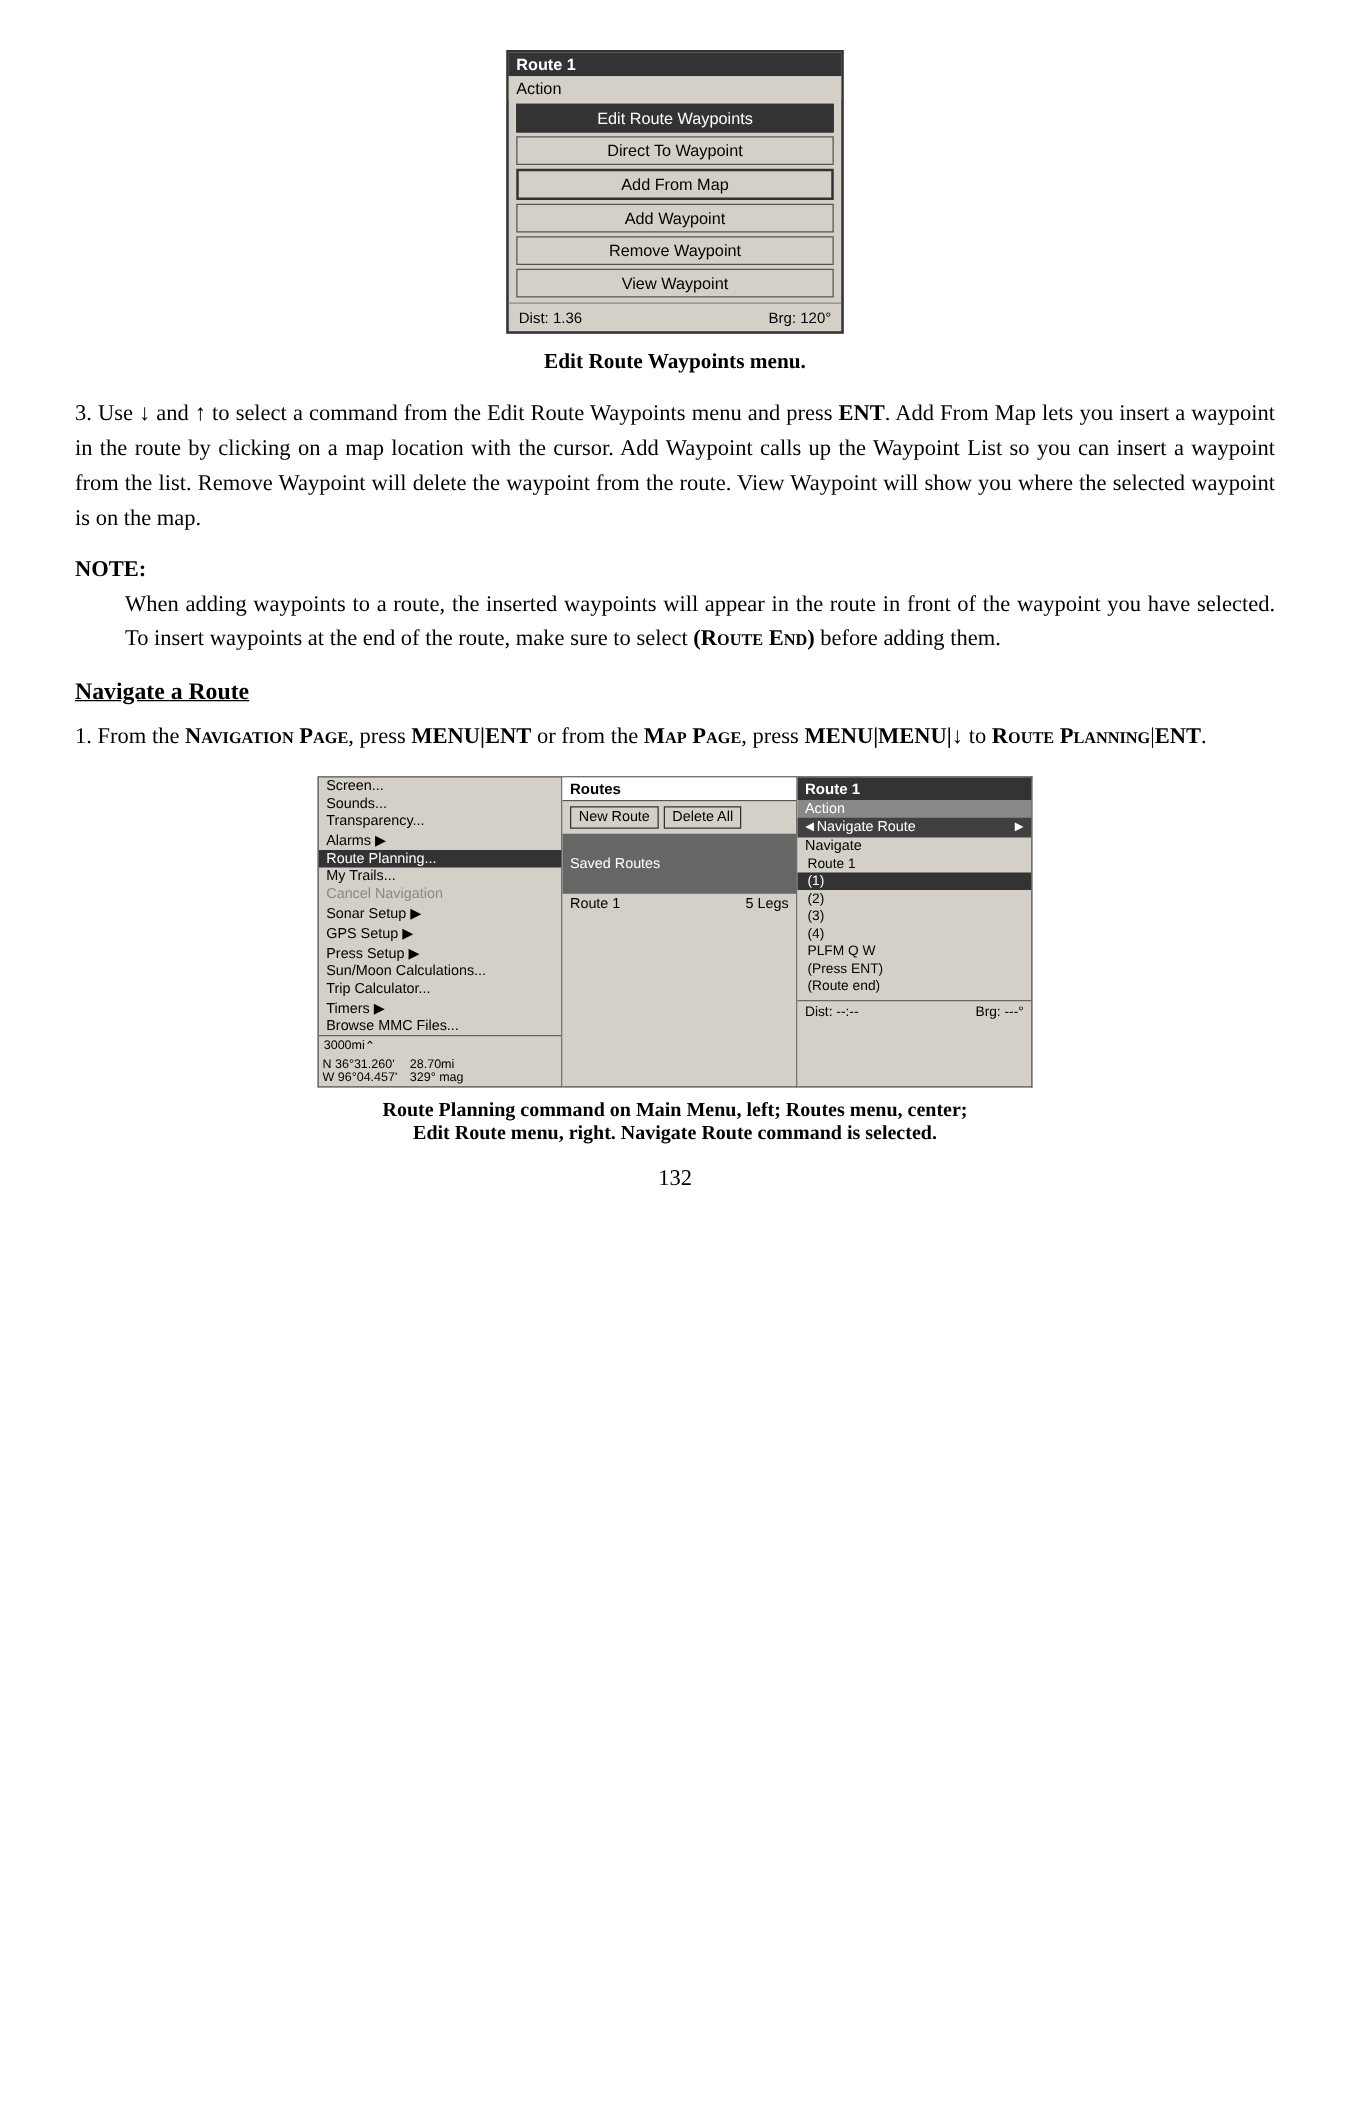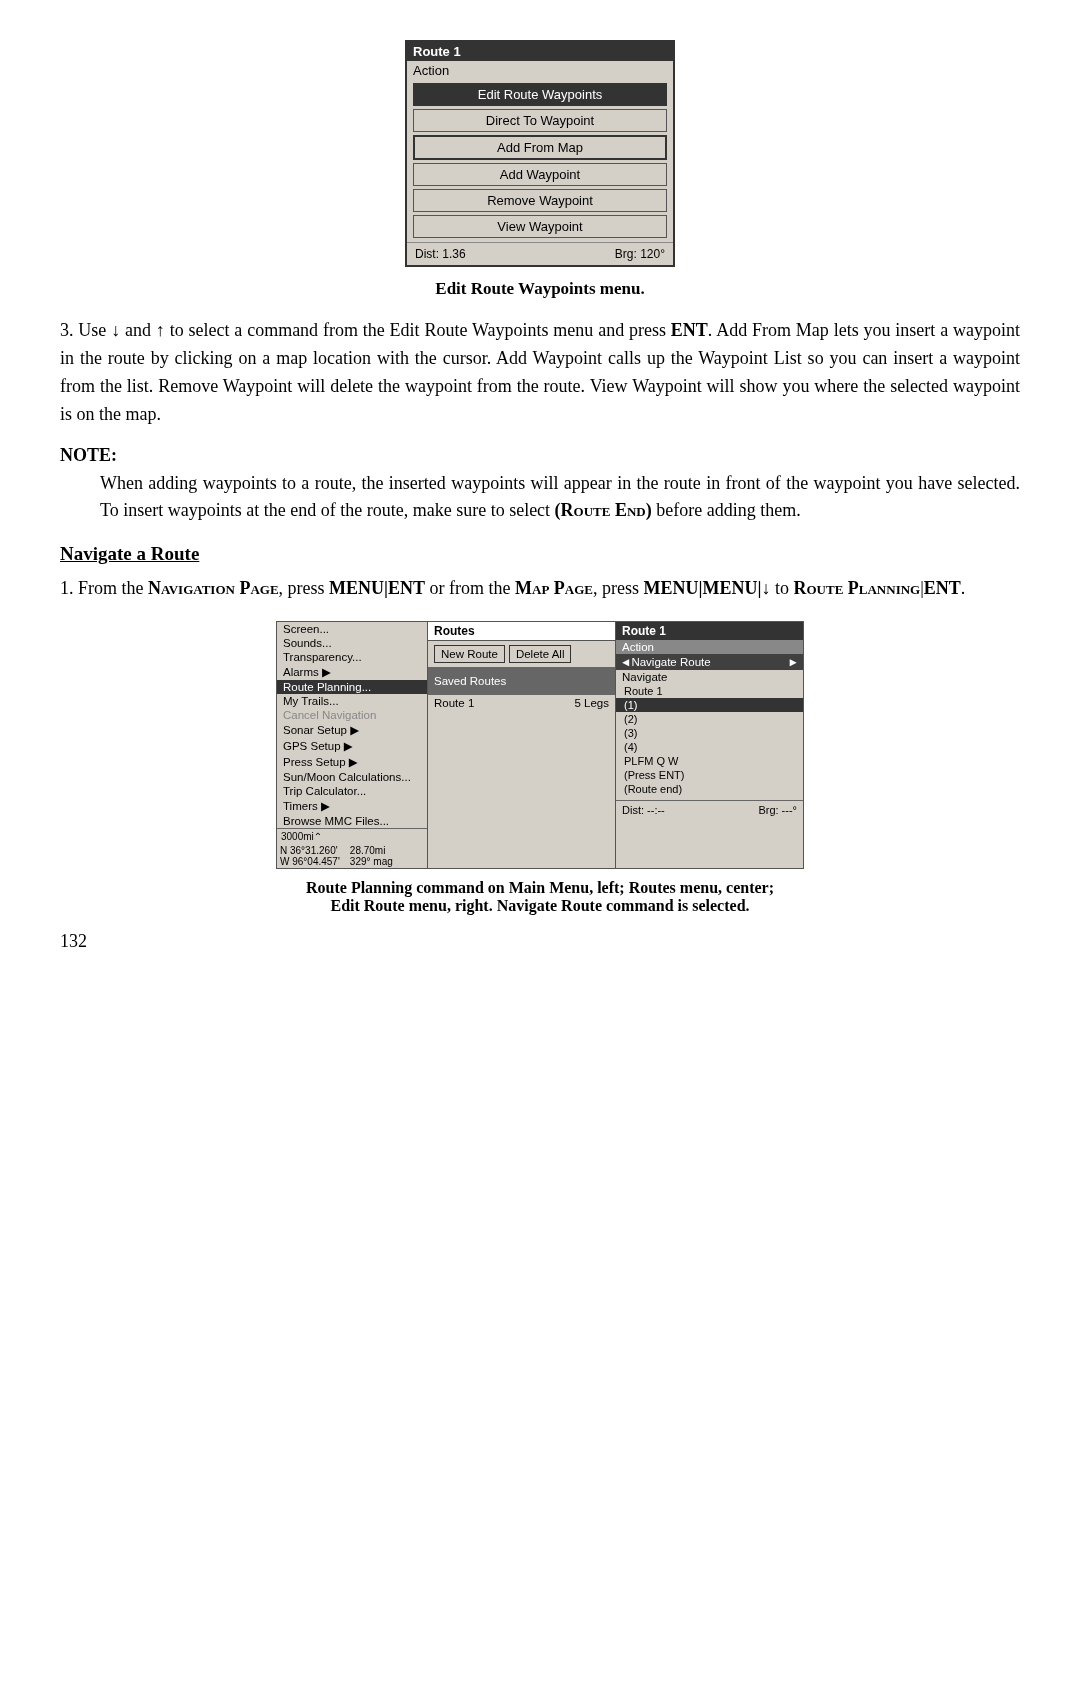--- a/index.html
+++ b/index.html
@@ -118,21 +118,21 @@
     }
 
     
     .panel {
       border: 1px solid #555;
       background: #d4d0c8;
       font-family: Arial, sans-serif;
       font-size: 11.5px;
     }
     .panel-left {
-      width: 152px;
+      width: 196px;
     }
     .panel-center {
       width: 188px;
       border-left: none;
     }
     .panel-right {
       width: 188px;
       border-left: none;
     }
 
@@ -181,21 +181,21 @@
     .panel-center .btn-small {
       border: 1px solid #333;
       background: #d4d0c8;
       padding: 2px 6px;
       font-size: 11.5px;
       font-family: Arial, sans-serif;
     }
     .panel-center .saved-routes-header {
       background: #666;
       color: #fff;
-      padding: 8px 6px;
+      padding: 18px 6px;
       font-size: 11.5px;
     }
     .panel-center .route-row {
       display: flex;
       justify-content: space-between;
       padding: 2px 6px;
       font-size: 11.5px;
     }
 
     
@@ -243,20 +243,21 @@
     }
 
     .bottom-caption {
       text-align: center;
       font-weight: bold;
       font-size: 16px;
       margin-bottom: 16px;
     }
 
     .page-number {
+      text-align: center;
       font-size: 18px;
       margin-top: 10px;
     }
 
     .small-caps {
       font-variant: small-caps;
       font-weight: bold;
     }
   </style>
 </head>

